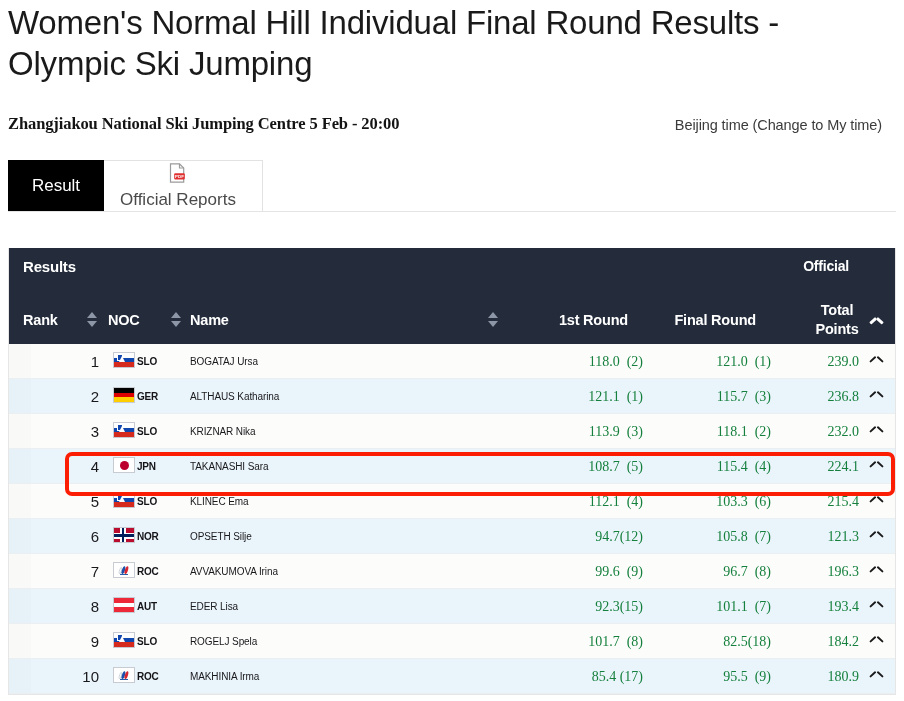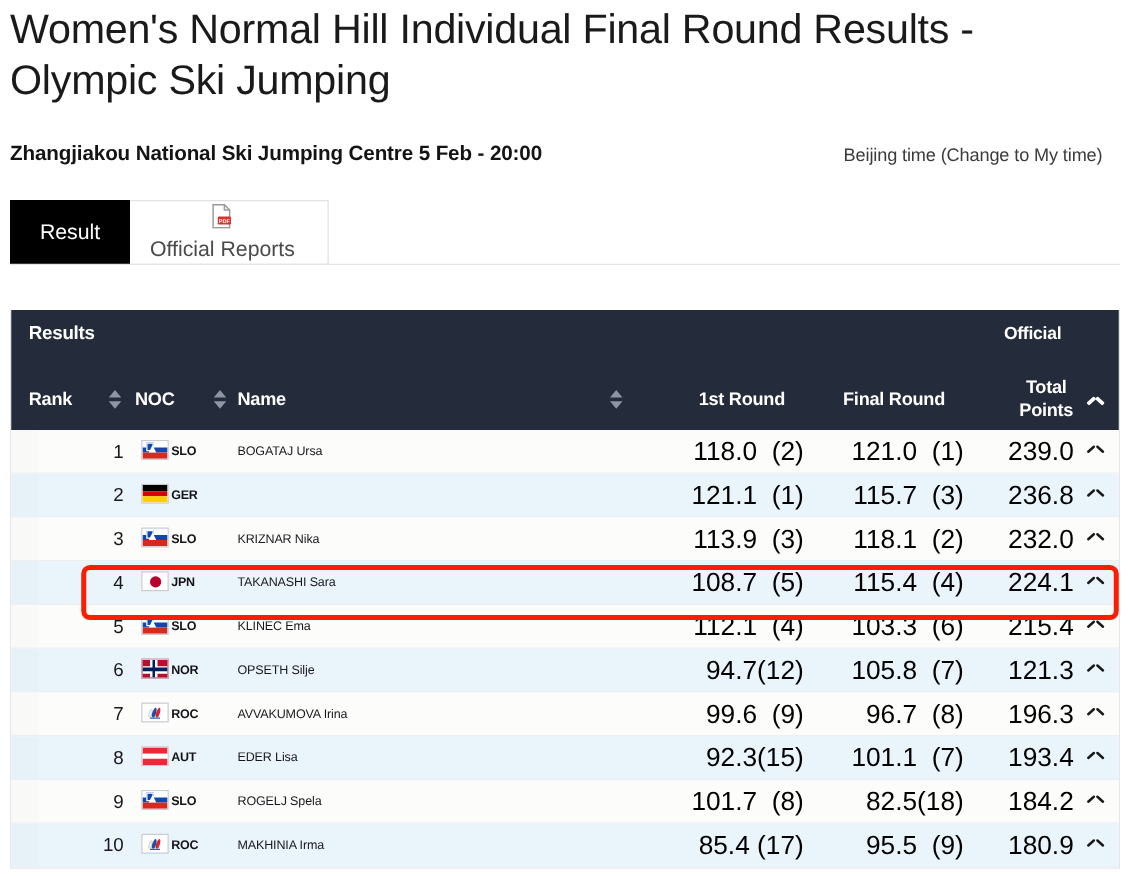--- a/index.html
+++ b/index.html
@@ -25,20 +25,21 @@
   }
 
   
   .subtitle {
     position: absolute;
     left: 8px; top: 114px;
     font-size: 16.5px;
     font-weight: bold;
     color: #141414;
     letter-spacing: -0.1px;
+    font-family: Liberation Serif, serif;
   }
   .timezone {
     position: absolute;
     right: 22px; top: 117px;
     font-size: 14.5px;
     color: #3b3b3b;
     letter-spacing: -0.1px;
   }
 
   
@@ -173,21 +174,21 @@
     font-size: 10px; font-weight: bold; color: #141418; letter-spacing: -0.2px;
   }
   .c-name {
     position: absolute; left: 181px; top: 0; height: 35px;
     display: flex; align-items: center;
     font-size: 10px; color:#19191c; letter-spacing: -0.1px;
   }
   .c-score {
     position: absolute; top: 0; height: 35px;
     display: flex; align-items: center; justify-content: flex-end;
-    font-size: 21px; color:#000000; white-space: pre;
+    font-size: 14px; color:#15803d; white-space: pre; font-family: Liberation Serif, serif;
   }
   .c-r1    { right: 252px; width: 130px; }
   .c-final { right: 124px; width: 130px; }
   .c-total { right: 36px;  width: 92px;  }
   .c-chev {
     position: absolute; right: 12px; top: 13px;
     width: 13px; height: 9px;
   }
   .c-chev::before, .c-chev::after {
     content:""; position:absolute; top: 4px; width: 8px; height: 2.4px;
@@ -342,20 +343,21 @@
         </div>
         <div class="row alt">
           <span class="row-gutter"></span>
           <span class="c-rank">2</span>
           <span class="c-flag flag-GER">
             <i class="fl-band b1"></i>
             <i class="fl-band b2"></i>
             <i class="fl-band b3"></i>
           </span>
           <span class="c-noc">GER</span>
+          <span class="c-name">ALTHAUS Katharina</span>
           <span class="c-score c-r1">121.1  (1)</span>
           <span class="c-score c-final">115.7  (3)</span>
           <span class="c-score c-total">236.8</span>
           <span class="c-chev"></span>
         </div>
         <div class="row">
           <span class="row-gutter"></span>
           <span class="c-rank">3</span>
           <span class="c-flag flag-SLO">
             <i class="fl-band b1"></i>

